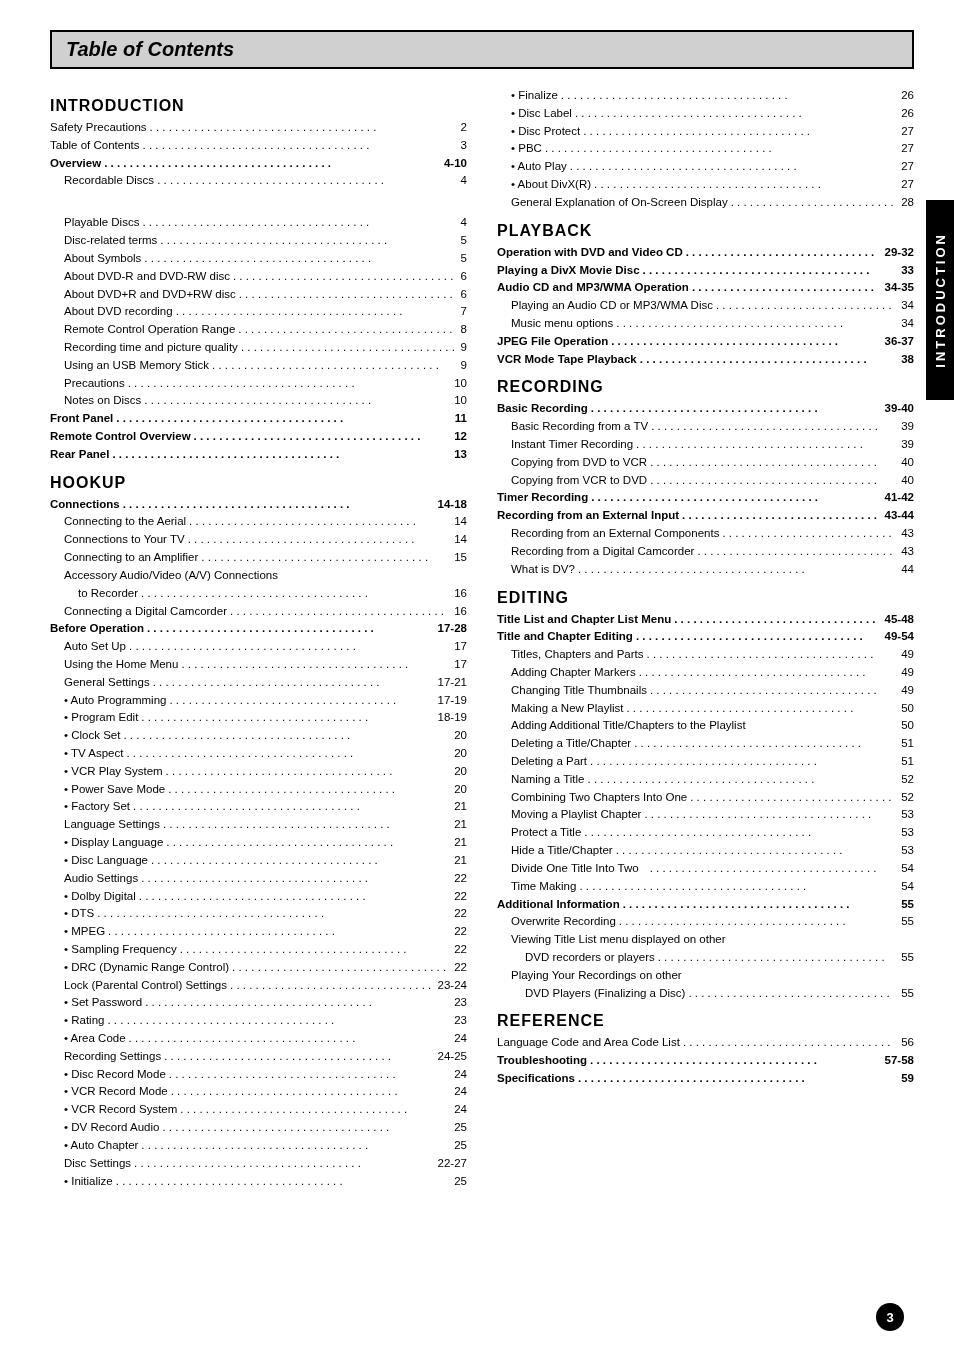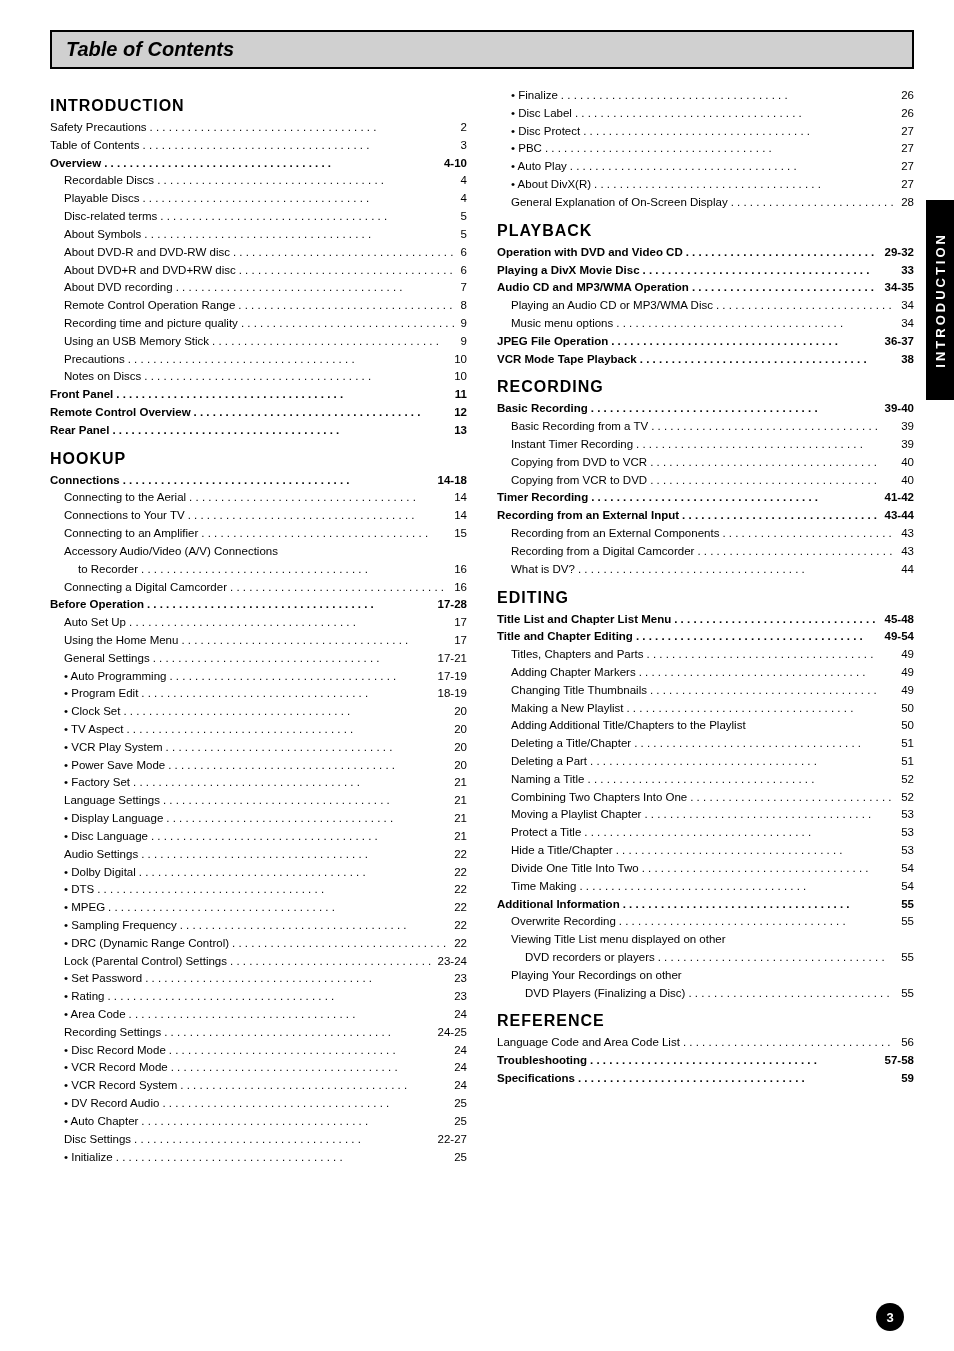--- a/index.html
+++ b/index.html
@@ -108,21 +108,21 @@
         <div style="display: flex; justify-content: space-between; line-height: 1.55; font-size: 11.5px; padding-left: 0px; font-weight: bold;">
           <span style="flex: 0 0 auto;">Overview</span>
           <span style="flex: 1 1 0%; overflow: hidden; white-space: nowrap; margin: 0px 3px; font-size: 11.5px;"> . . . . . . . . . . . . . . . . . . . . . . . . . . . . . . . . . . . .</span>
           <span style="white-space: nowrap; margin-left: 4px;">4-10</span>
         </div>
         <div style="display: flex; justify-content: space-between; line-height: 1.55; font-size: 11.5px; padding-left: 14px;">
           <span style="flex: 0 0 auto;">Recordable Discs</span>
           <span style="flex: 1 1 0%; overflow: hidden; white-space: nowrap; margin: 0px 3px; font-size: 11.5px;"> . . . . . . . . . . . . . . . . . . . . . . . . . . . . . . . . . . . .</span>
           <span style="white-space: nowrap; margin-left: 4px;">4</span>
         </div>
-        <div style="display: flex; justify-content: flex-start; line-height: 1.55; font-size: 11.5px; padding-left: 14px;">
+        <div style="display: flex; justify-content: flex-start; line-height: 1.55; font-size: 11.5px; padding-left: 14px; margin-top: 24px;">
           <span style="flex: 0 0 auto;">Playable Discs</span>
           <span style="flex: 1 1 0%; overflow: hidden; white-space: nowrap; margin: 0px 3px; font-size: 11.5px;"> . . . . . . . . . . . . . . . . . . . . . . . . . . . . . . . . . . . .</span>
           <span style="white-space: nowrap; margin-left: 4px;">4</span>
         </div>
         <div style="display: flex; justify-content: space-between; line-height: 1.55; font-size: 11.5px; padding-left: 14px;">
           <span style="flex: 0 0 auto;">Disc-related terms</span>
           <span style="flex: 1 1 0%; overflow: hidden; white-space: nowrap; margin: 0px 3px; font-size: 11.5px;"> . . . . . . . . . . . . . . . . . . . . . . . . . . . . . . . . . . . .</span>
           <span style="white-space: nowrap; margin-left: 4px;">5</span>
         </div>
         <div style="display: flex; justify-content: space-between; line-height: 1.55; font-size: 11.5px; padding-left: 14px;">
@@ -567,21 +567,21 @@
         <div style="display: flex; justify-content: space-between; line-height: 1.55; font-size: 11.5px; padding-left: 14px;">
           <span style="flex: 0 0 auto;">Protect a Title</span>
           <span style="flex: 1 1 0%; overflow: hidden; white-space: nowrap; margin: 0px 3px; font-size: 11.5px;"> . . . . . . . . . . . . . . . . . . . . . . . . . . . . . . . . . . . .</span>
           <span style="white-space: nowrap; margin-left: 4px;">53</span>
         </div>
         <div style="display: flex; justify-content: space-between; line-height: 1.55; font-size: 11.5px; padding-left: 14px;">
           <span style="flex: 0 0 auto;">Hide a Title/Chapter</span>
           <span style="flex: 1 1 0%; overflow: hidden; white-space: nowrap; margin: 0px 3px; font-size: 11.5px;"> . . . . . . . . . . . . . . . . . . . . . . . . . . . . . . . . . . . .</span>
           <span style="white-space: nowrap; margin-left: 4px;">53</span>
         </div>
-        <div style="display: flex; justify-content: space-between; line-height: 1.55; font-size: 11.5px; padding-left: 14px;">
+        <div style="display: flex; justify-content: space-between; line-height: 1.55; font-size: 11.5px; padding-left: 14px; gap: 8px;">
           <span style="flex: 0 0 auto;">Divide One Title Into Two</span>
           <span style="flex: 1 1 0%; overflow: hidden; white-space: nowrap; margin: 0px 3px; font-size: 11.5px;"> . . . . . . . . . . . . . . . . . . . . . . . . . . . . . . . . . . . .</span>
           <span style="white-space: nowrap; margin-left: 4px;">54</span>
         </div>
         <div style="display: flex; justify-content: space-between; line-height: 1.55; font-size: 11.5px; padding-left: 14px;">
           <span style="flex: 0 0 auto;">Time Making</span>
           <span style="flex: 1 1 0%; overflow: hidden; white-space: nowrap; margin: 0px 3px; font-size: 11.5px;"> . . . . . . . . . . . . . . . . . . . . . . . . . . . . . . . . . . . .</span>
           <span style="white-space: nowrap; margin-left: 4px;">54</span>
         </div>
         <div style="display: flex; justify-content: space-between; line-height: 1.55; font-size: 11.5px; padding-left: 0px; font-weight: bold;">

